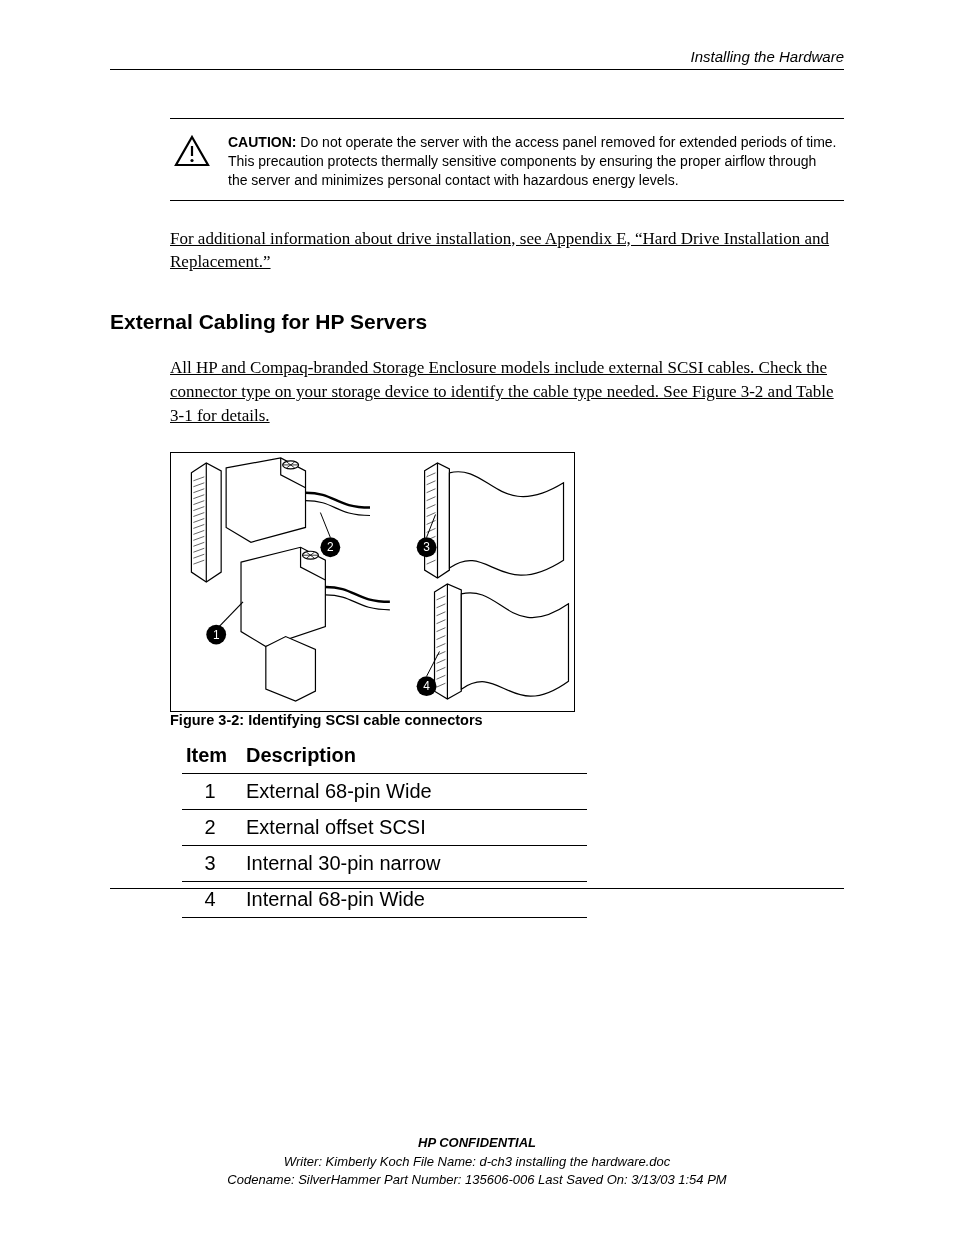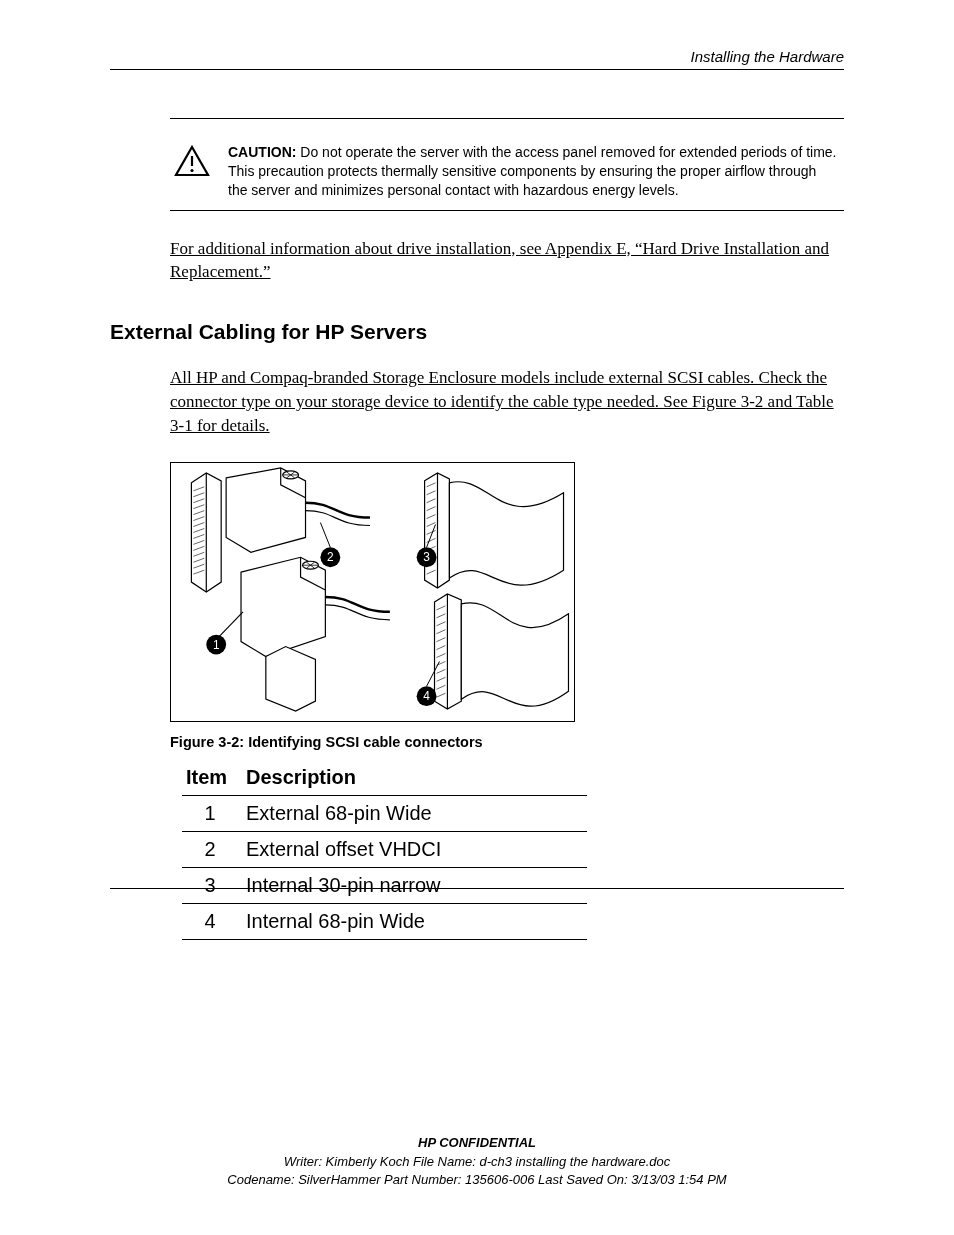--- a/index.html
+++ b/index.html
@@ -18,21 +18,21 @@
     font-size: 15px;
     font-family: Arial, Helvetica, sans-serif;
     border-bottom: 1.5px solid #000;
     padding-bottom: 4px;
     margin-bottom: 48px;
   }
   .caution-box {
     border-top: 1.5px solid #000;
     border-bottom: 1.5px solid #000;
     margin-left: 60px;
-    padding: 24px 6px 10px 0;
+    padding: 14px 6px 10px 0;
     display: flex;
     gap: 14px;
     font-family: Arial, Helvetica, sans-serif;
     font-size: 14px;
     line-height: 1.35;
   }
   .caution-icon { flex: 0 0 44px; display:flex; align-items:flex-start; justify-content:center; padding-top:2px;}
   .body-para {
     font-size: 17px;
     line-height: 1.4;
@@ -53,21 +53,20 @@
     width: 405px;
     height: 260px;
     border: 1.5px solid #000;
     background: #fff;
     display:block;
   }
   .figure-caption {
     font-family: Arial, Helvetica, sans-serif;
     font-weight: bold;
     font-size: 14.5px;
-    margin-top: 12px;
   }
   table.desc {
     border-collapse: collapse;
     margin-top: 10px;
     width: 405px;
     font-family: Liberation Sans, sans-serif;
     font-size: 20px;
     margin-left: 12px;
   }
   table.desc th {
@@ -251,21 +250,21 @@
         <th>Description</th>
       </tr>
     </thead>
     <tbody>
       <tr>
         <td>1</td>
         <td>External 68-pin Wide</td>
       </tr>
       <tr>
         <td>2</td>
-        <td>External offset VHDCI</td>
+        <td>External offset SCSI</td>
       </tr>
       <tr>
         <td>3</td>
         <td>Internal 30-pin narrow</td>
       </tr>
       <tr>
         <td>4</td>
         <td>Internal 68-pin Wide</td>
       </tr>
     </tbody>

